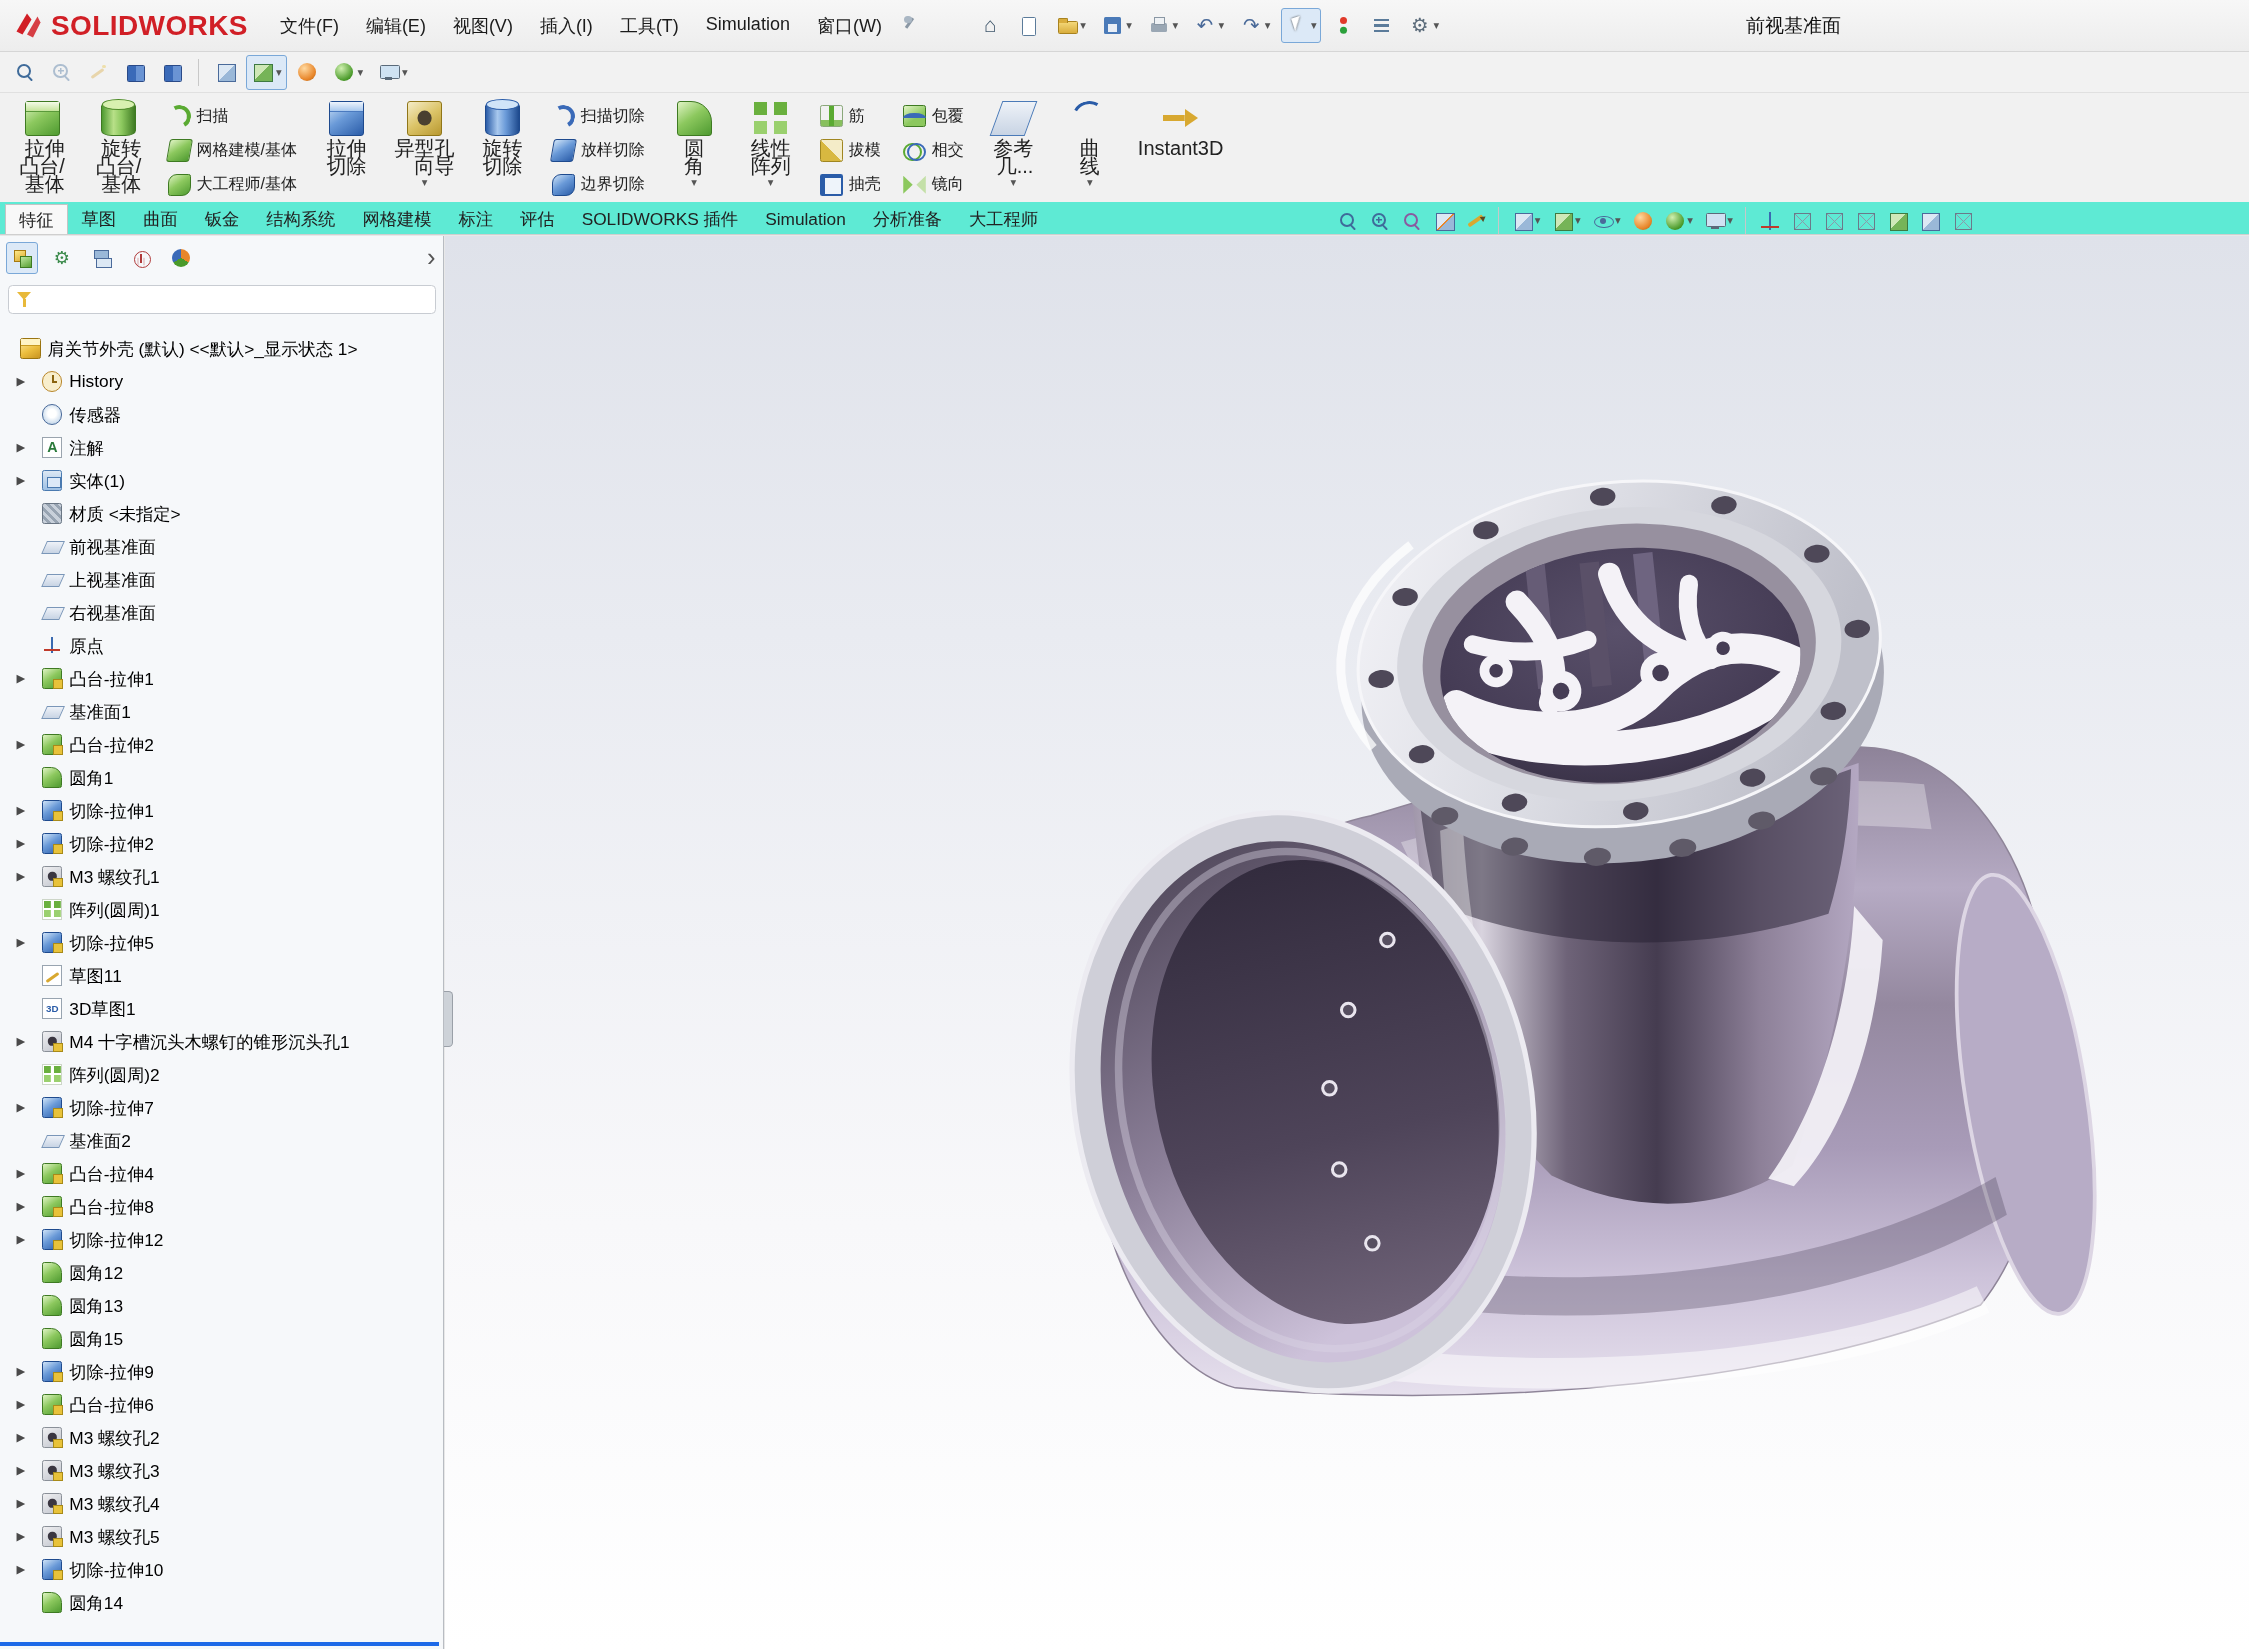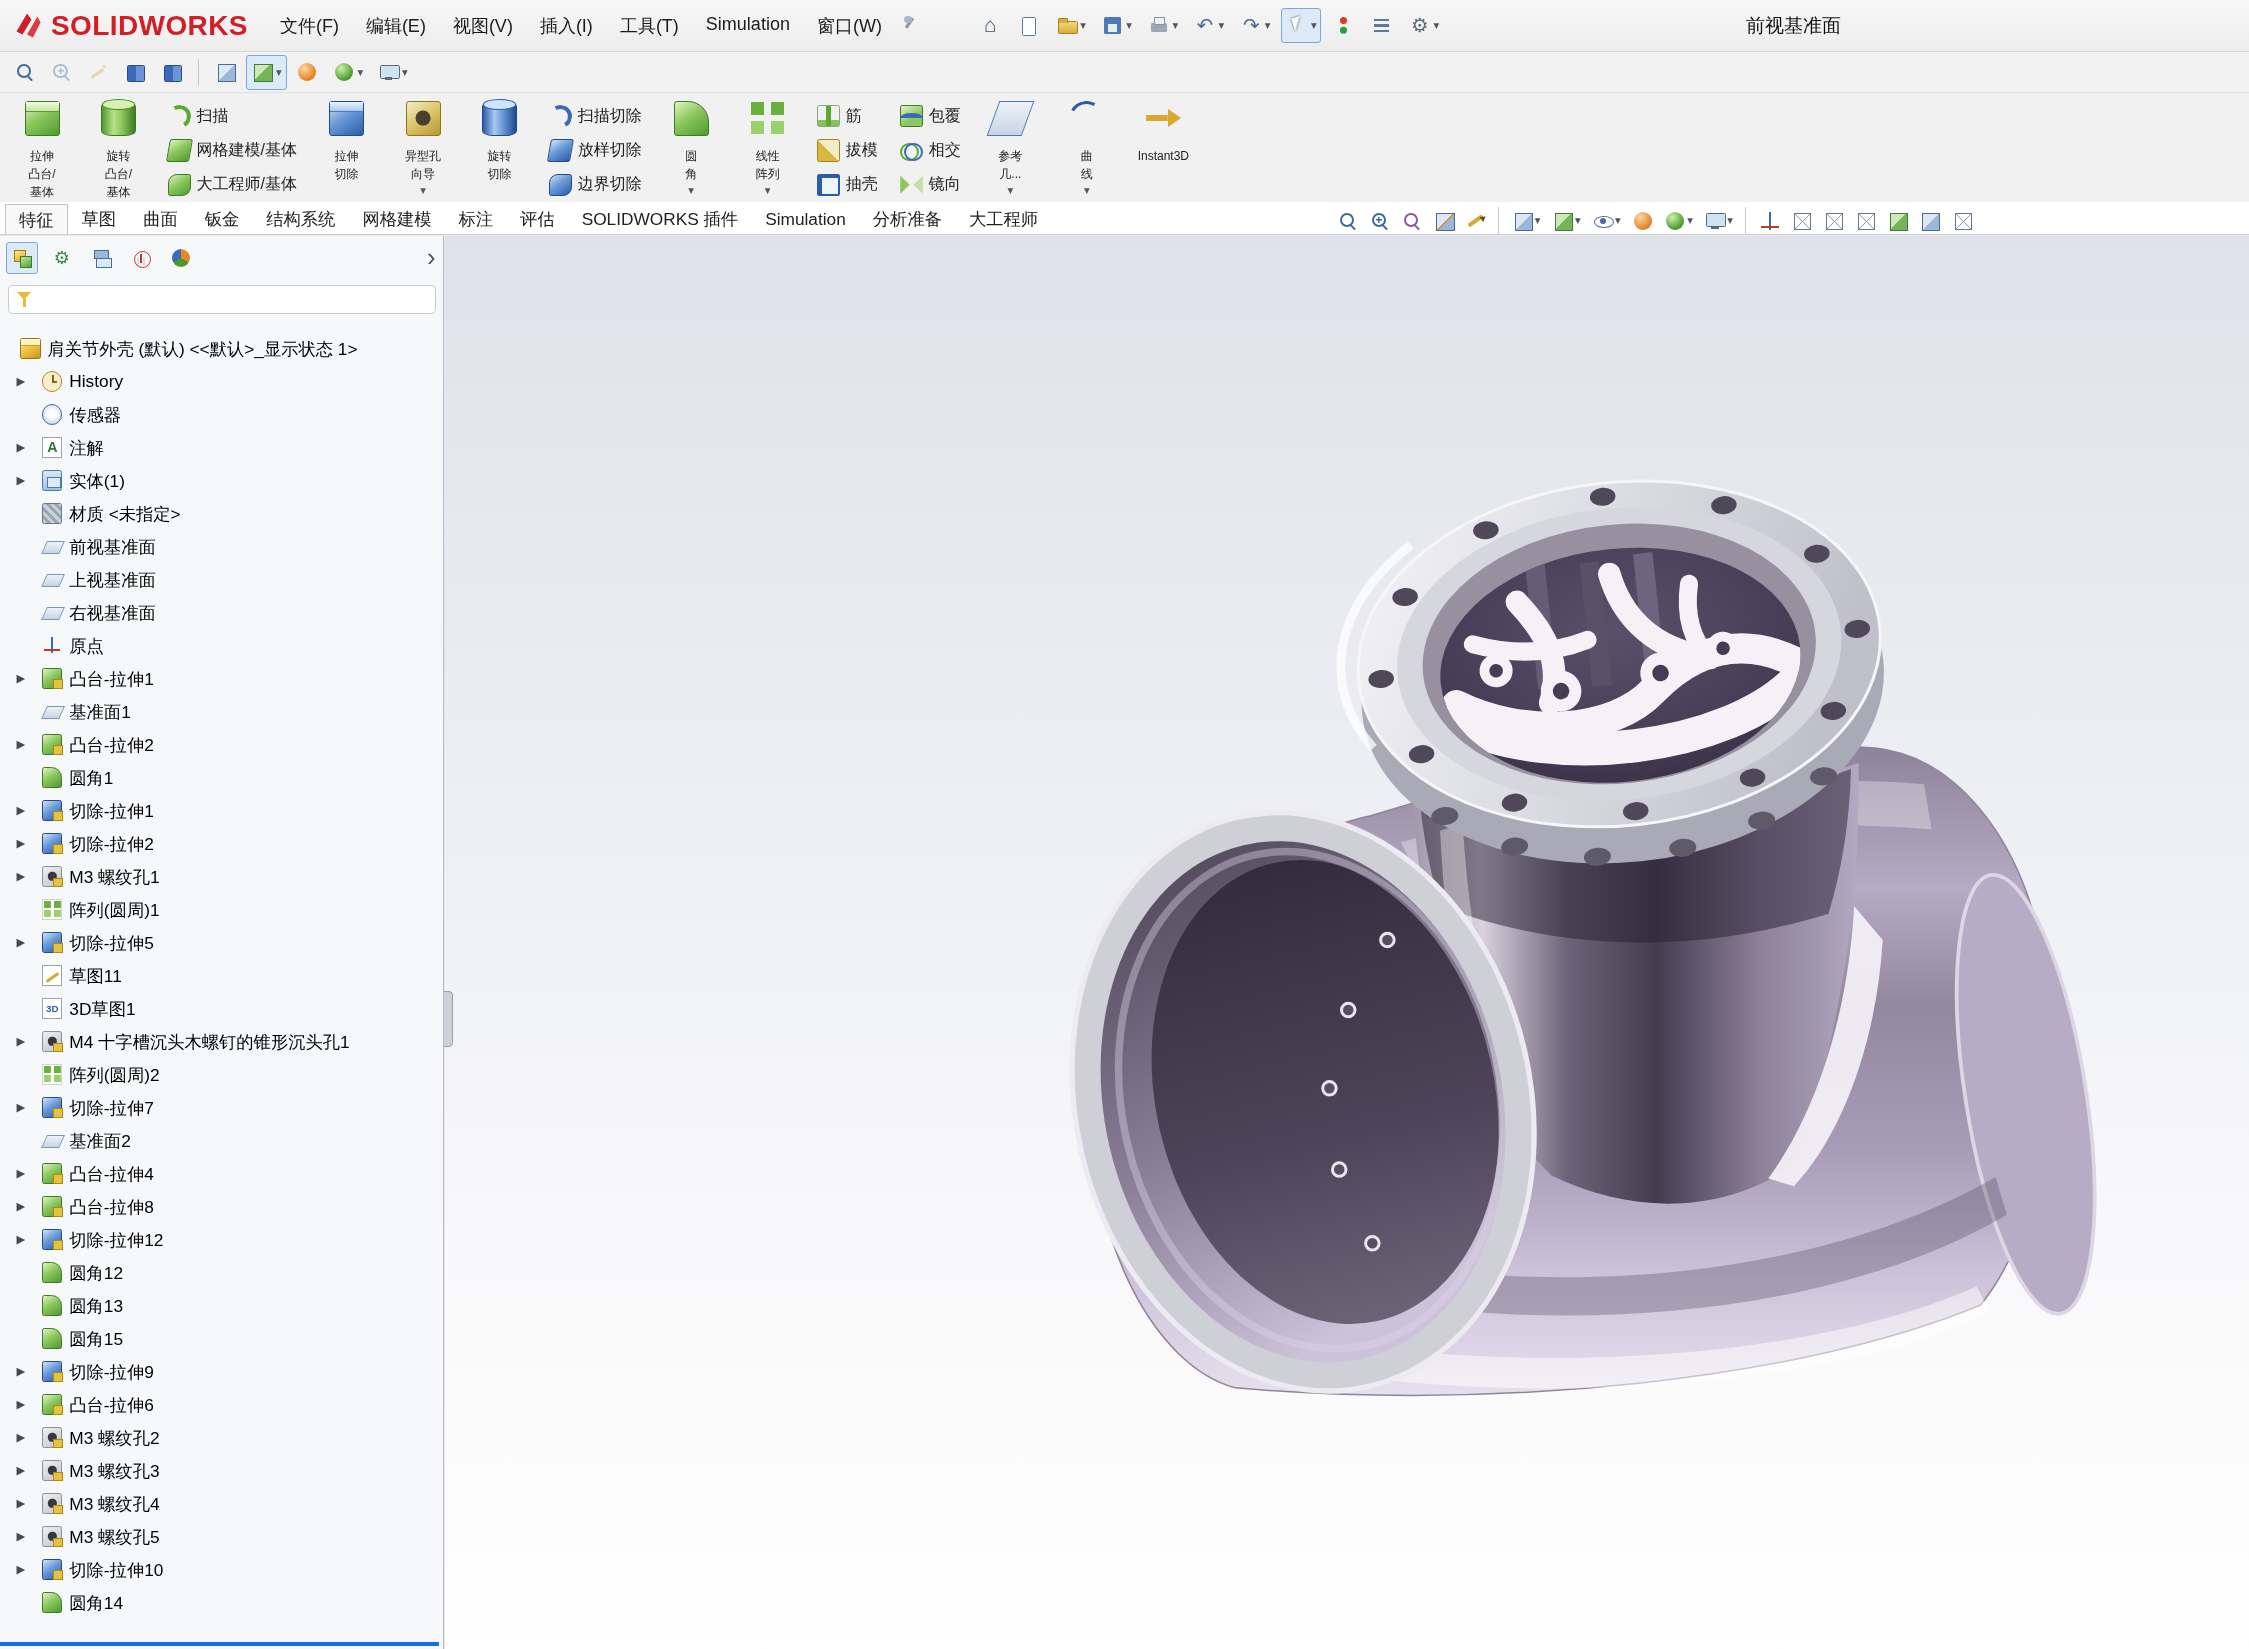--- a/index.html
+++ b/index.html
@@ -87,21 +87,21 @@
   #toolbar2 { position:absolute; left:0; top:52px; width:100%; height:41px; background:#f2f2f2;
     border-bottom:0.8px solid #e0e0e0; display:flex; align-items:center; padding-left:9px; }
   #toolbar2-tools { display:flex; align-items:center; gap:4.5px; }
 
   
   #ribbon { position:absolute; left:0; top:93px; width:100%; height:110px; background:#f1f1f1;
     border-bottom:0.8px solid #c9c9c9; }
   #ribbon-columns { display:flex; align-items:stretch; gap:10.5px; padding:4.5px 7.5px 1.5px 9px; height:100%; }
   .rib-large { display:flex; flex-direction:column; align-items:center; min-width:66px;
     padding:3px 4.5px; border-radius:3px; }
-  .rib-lines { text-align:center; font-size:12px; line-height:18px; color:#222; margin-top:11px; }
+  .rib-lines { text-align:right; font-size:20px; line-height:18px; color:#222; margin-top:3px; }
   .rib-caret { font-size:11.3px; color:#555; text-align:center; margin-top:1.5px; }
   .rib-stack { display:flex; flex-direction:column; justify-content:flex-start; gap:3px; padding-top:3px; }
   .rib-small { display:flex; align-items:center; gap:6px; height:32px; padding:0 6px; border-radius:3px;
     font-size:16px; color:#222; white-space:nowrap; }
 
   
   .ri { position:relative; width:35px; height:35px; display:block; flex:0 0 auto; }
   .rib-small .ri { width:22.6px; height:22.6px; }
   .ri::before, .ri::after { content:""; position:absolute; }
   .r-greenBox { background:linear-gradient(145deg,#e0f4c4 0%,#8cc85e 45%,#4e9a30 100%); border:1.5px solid #3e7a22; border-radius:3px; }
@@ -132,21 +132,21 @@
   .r-intersect::before { left:0; top:15%; width:65%; height:65%; border:2.3px solid #5aaa32; border-radius:50%; }
   .r-intersect::after { right:0; top:15%; width:65%; height:65%; border:2.3px solid #3a6ab8; border-radius:50%; }
   .r-mirror::before { left:0; top:10%; bottom:10%; width:42%; background:#8cc85e; clip-path:polygon(0 0,100% 50%,0 100%); }
   .r-mirror::after { right:0; top:10%; bottom:10%; width:42%; background:#c4e0a8; clip-path:polygon(100% 0,0 50%,100% 100%); }
   .r-refgeom { background:linear-gradient(#eef2f8,#c8d4e4); border:1.5px solid #4a7ab8; transform:skewX(-20deg); }
   .r-curve { border:3.8px solid transparent; border-top:3.8px solid #2a5ca8; border-radius:50%; transform:rotate(-15deg); }
   .r-instant3d { background:linear-gradient(#d8a830,#d8a830) 0 50%/62% 18% no-repeat; }
   .r-instant3d::after { right:0; top:50%; transform:translateY(-50%); border-left:13.5px solid #d8a830; border-top:9.8px solid transparent; border-bottom:9.8px solid transparent; }
 
   
-  #tabbar { position:absolute; left:0; top:202px; width:100%; height:33px; background:#ffffff;
+  #tabbar { position:absolute; left:0; top:202px; width:100%; height:33px; background:#5eead4;
     border-bottom:0.8px solid #cfcfcf; display:flex; align-items:flex-end; padding-left:4.5px; }
   #tabs { display:flex; }
   .cm-tab { padding:0 13.5px; height:30px; line-height:30px; font-size:17.3px; color:#222; white-space:nowrap; }
   .cm-tab.active { background:#f8f8f8; border:0.8px solid #c4c4c4; border-bottom:none; }
   #view-tools { position:absolute; left:1332px; top:204px; height:32px; display:flex; align-items:center; gap:1.5px; }
   #view-tools .toolbtn { height:30px; }
   #view-tools .glyph { width:21px; height:21px; }
 
   
   #treepanel { position:absolute; left:0; top:236px; width:444px; height:1414px;

